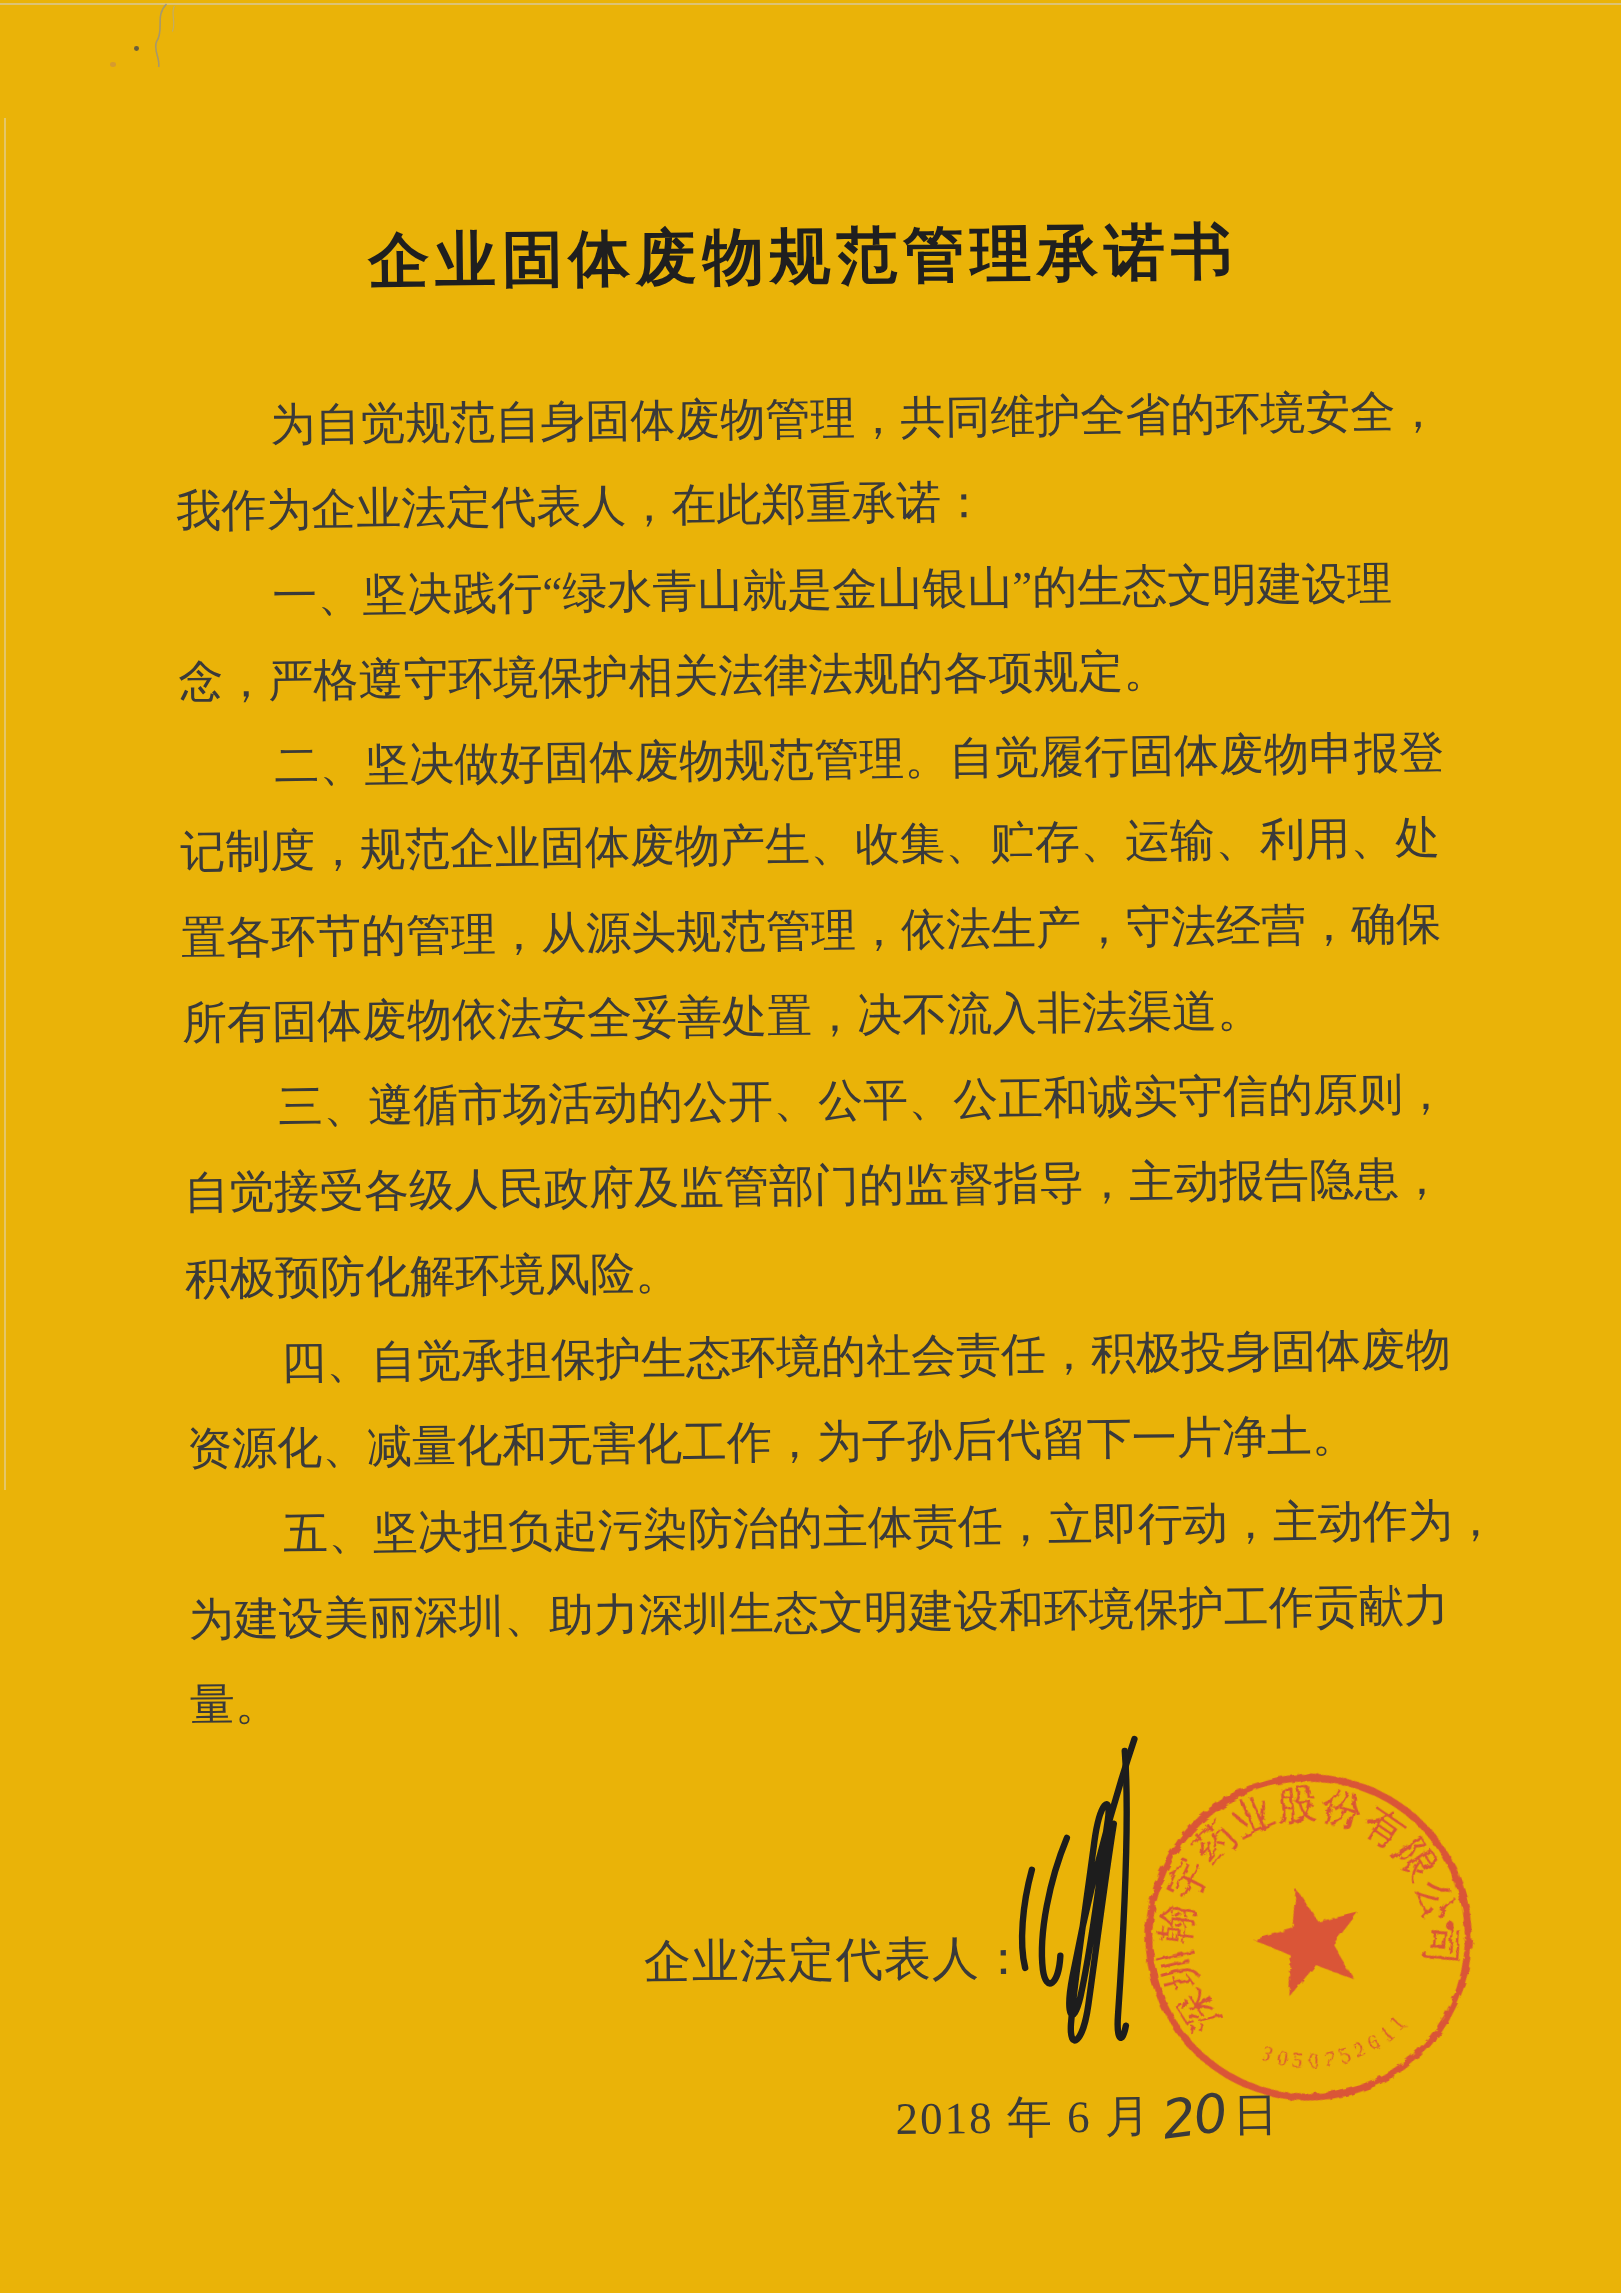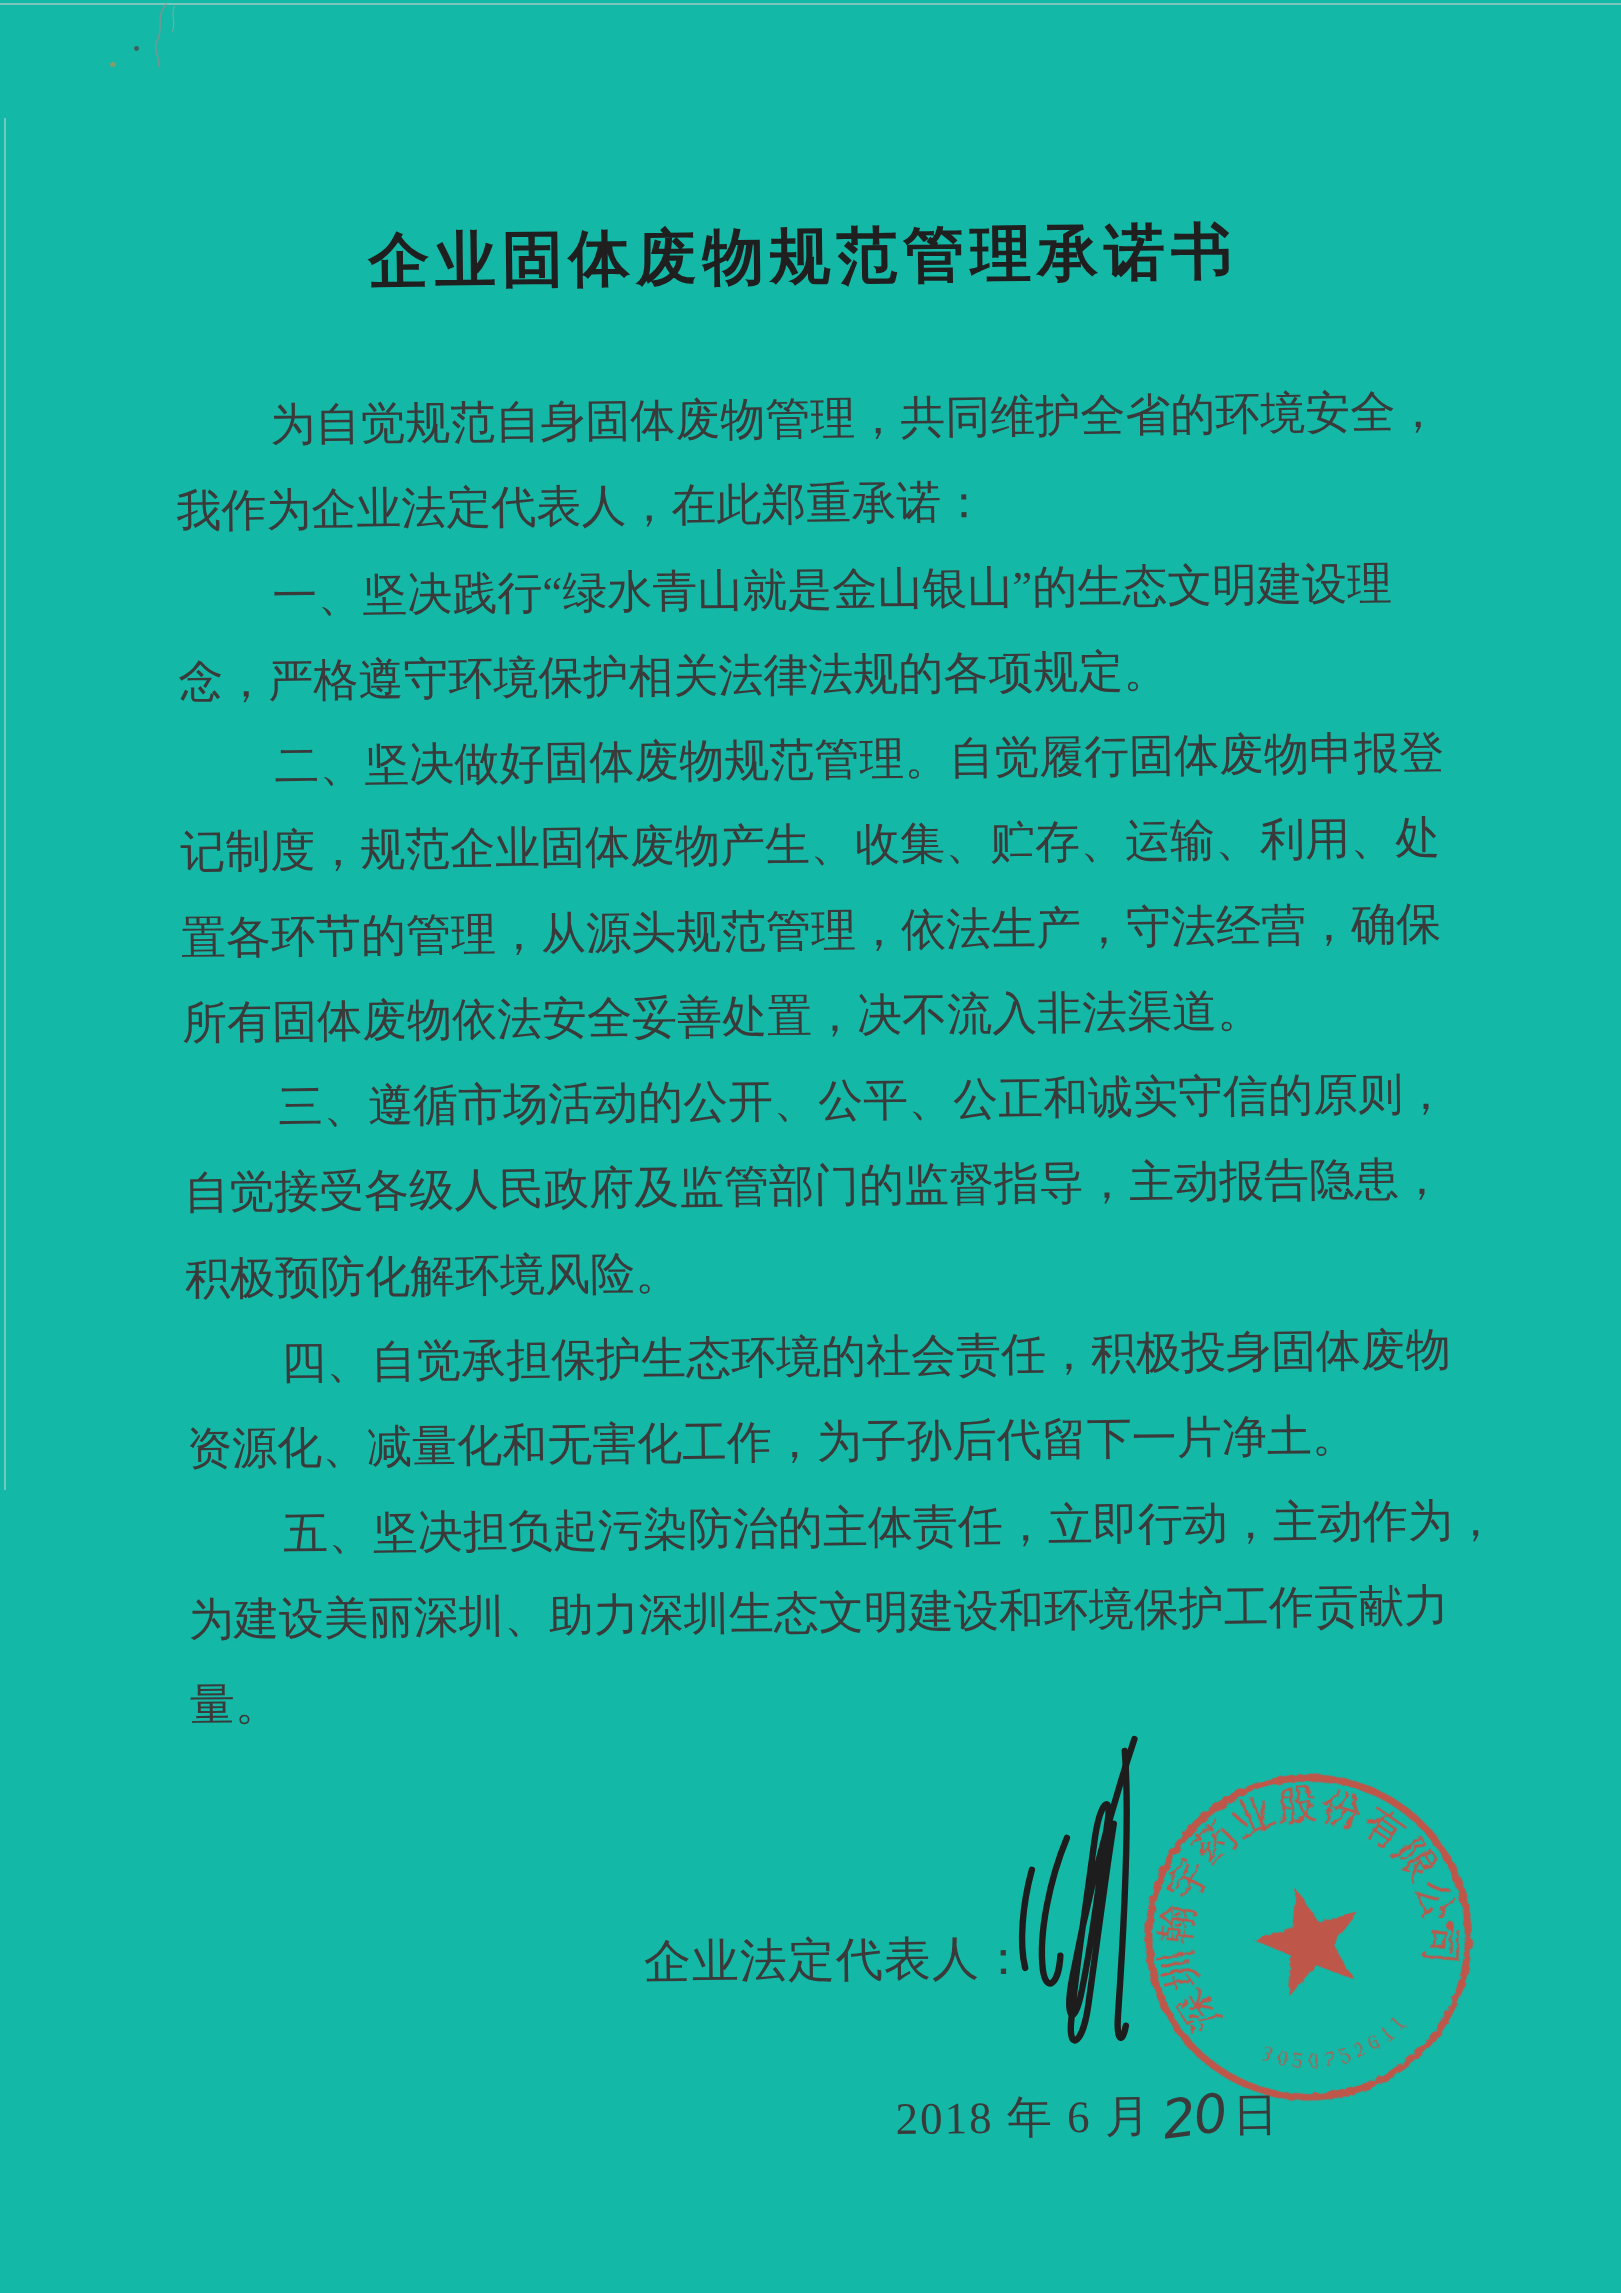--- a/index.html
+++ b/index.html
@@ -6,21 +6,21 @@
     --color-stamp: #d8473c;
     --color-ink: #3a3a3a;
     --color-title: #1f1f1f;
   }
   * { margin: 0; padding: 0; box-sizing: border-box; }
   html, body { background: #ffffff; }
   .page {
     position: relative;
     width: 1621px;
     height: 2294px;
-    background: #14b8a6;
+    background: #eab308;
     overflow: hidden;
     font-family: "Liberation Serif", "DejaVu Serif", serif;
     color: var(--color-ink);
   }
   
   .edge-top {
     position: absolute; top: 2.9px; left: 0; width: 100%; height: 2px;
     background: #cfcfcf; opacity: .55;
   }
   .edge-left {

